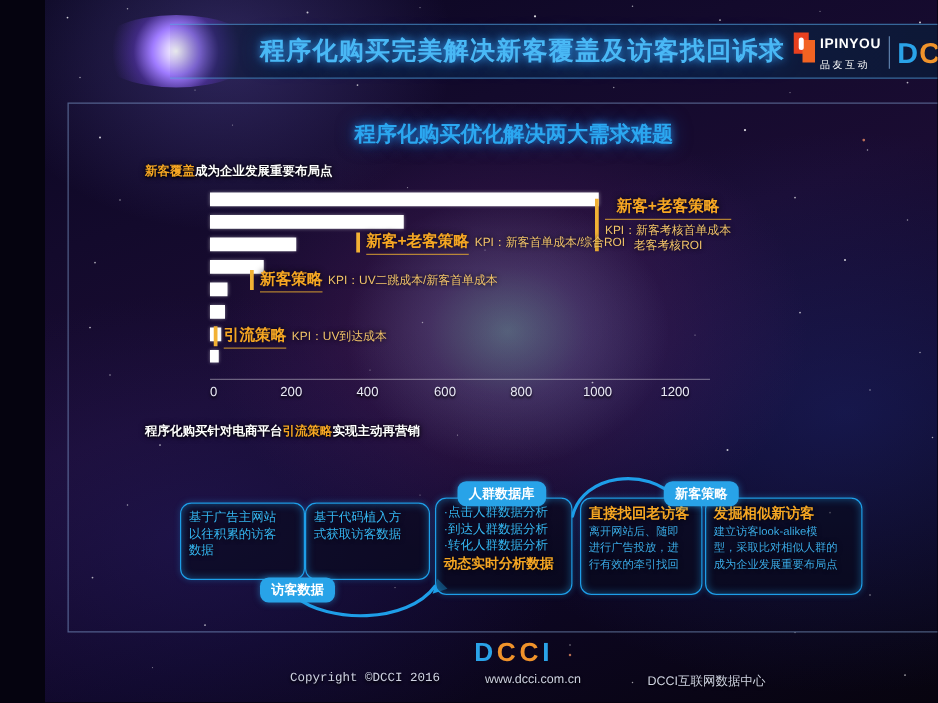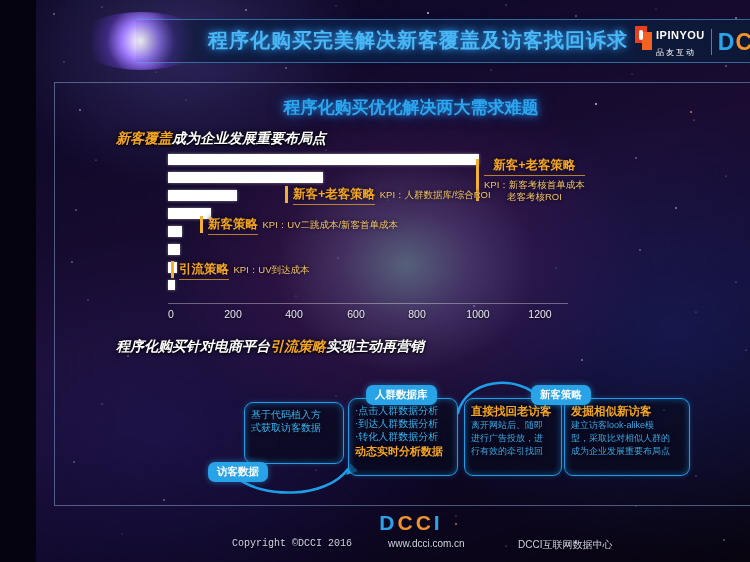--- a/index.html
+++ b/index.html
@@ -63,23 +63,22 @@
     position:absolute;left:18px;top:82px;width:714px;height:424px;
     border:1px solid rgba(150,190,240,.45);
     box-sizing:border-box;
   }
   .s-title{
     position:absolute;left:0;top:96px;width:750px;text-align:center;
     font-size:17px;font-weight:bold;color:#2ba7f0;
     text-shadow:0 0 7px rgba(40,150,240,.9),0 0 15px rgba(20,110,210,.6);
   }
   .h2{
-    position:absolute;font-size:14px;font-weight:bold;white-space:nowrap;
+    position:absolute;font-size:10px;font-weight:bold;white-space:nowrap;
     text-shadow:0 0 5px rgba(0,0,0,.9),0 1px 2px rgba(0,0,0,.95);
-    font-style:italic;
   }
   .h2#h2a{left:80px;top:130px;}
   .h2#h2b{left:80px;top:338px;}
   .h2 .o{color:#f5a623;}
   .h2 .w{color:#ffffff;}
   
   .chart{position:absolute;left:132px;top:152px;width:400px;height:175px;}
   .bar{position:absolute;left:0;background:#ffffff;box-shadow:0 0 3px rgba(255,255,255,.45);}
   .axis{position:absolute;left:132px;top:303px;width:400px;height:1px;background:rgba(255,255,255,.35);}
   .tick{
@@ -255,21 +254,21 @@
   <div class="tick" style="left:442px;">1000</div>
   <div class="tick" style="left:504px;">1200</div>
 
   <div class="anno ctr" style="left:440px;top:157px;">
     <span class="t">新客+老客策略</span>
     <span class="k">KPI：新客考核首单成本
 老客考核ROI</span>
   </div>
   <div class="anno" style="left:249px;top:184px;">
     <span class="t">新客+老客策略</span>
-    <span class="k">KPI：人群数据库/综合ROI</span>
+    <span class="k">KPI：新客首单成本/综合ROI</span>
   </div>
   <div class="anno" style="left:164px;top:214px;">
     <span class="t">新客策略</span>
     <span class="k">KPI：UV二跳成本/新客首单成本</span>
   </div>
   <div class="anno" style="left:135px;top:259px;">
     <span class="t">引流策略</span>
     <span class="k">KPI：UV到达成本</span>
   </div>
 
@@ -277,20 +276,25 @@
     <span class="w">程序化购买针对电商平台</span><span class="o">引流策略</span><span class="w">实现主动再营销</span>
   </div>
 
   <svg class="arc" width="420" height="130" style="left:130px;top:365px;">
     <path d="M292 48 C300 14 352 8 375 34" stroke="#1e9ee8" stroke-width="2.5" fill="none" stroke-linecap="round"></path>
     <path d="M373 28 l7 10 -12 2 z" fill="#1e9ee8"></path>
     <path d="M70 112 C96 134 160 134 182 104" stroke="#1e9ee8" stroke-width="2.5" fill="none" stroke-linecap="round"></path>
     <path d="M180 110 l4 -12 8 8 z" fill="#1e9ee8"></path>
   </svg>
 
+  <div class="fbox" style="left:108px;top:402px;width:100px;height:62px;">
+    <div class="ln">基于广告主网站</div>
+    <div class="ln">以往积累的访客</div>
+    <div class="ln">数据</div>
+  </div>
   <div class="fbox" style="left:208px;top:402px;width:100px;height:62px;">
     <div class="ln">基于代码植入方</div>
     <div class="ln">式获取访客数据</div>
   </div>
   <div class="fbox" style="left:312px;top:398px;width:110px;height:78px;">
     <div class="ln">·点击人群数据分析</div>
     <div class="ln">·到达人群数据分析</div>
     <div class="ln">·转化人群数据分析</div>
     <div class="ln hl">动态实时分析数据</div>
   </div>

